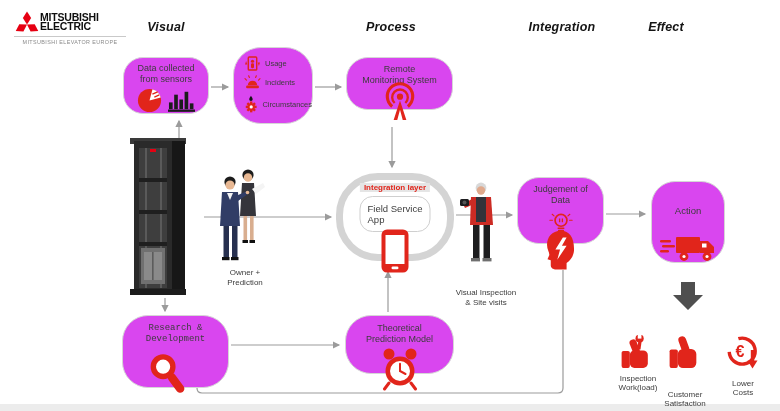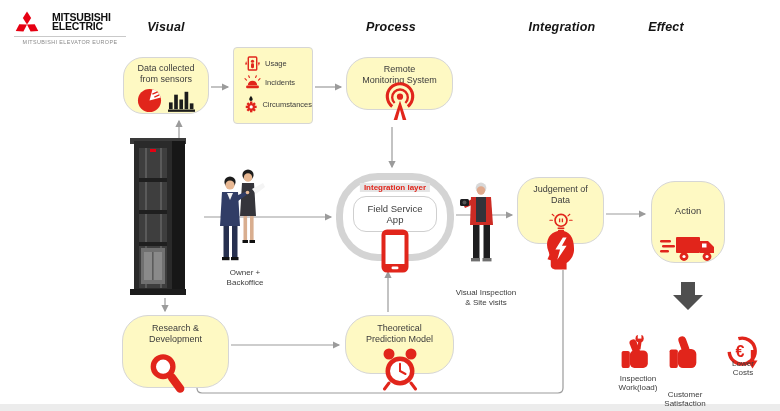--- a/index.html
+++ b/index.html
@@ -5,53 +5,53 @@
   html,body{margin:0;padding:0;background:#fff;}
   .canvas{position:relative;width:780px;height:411px;background:#ffffff;overflow:hidden;
           font-family:"Liberation Sans",sans-serif;color:#3c3c3c;}
   .pre{white-space:pre-line;}
   
   .hdr{position:absolute;top:20px;transform:translateX(-50%);font-weight:bold;font-style:italic;
        font-size:12.5px;color:#141414;letter-spacing:.2px;}
   .hdr.source{left:166px;} .hdr.process{left:391px;} .hdr.integration{left:562px;} .hdr.effect{left:666px;}
   
   .logo{position:absolute;left:14px;top:10px;width:112px;}
-  .logo-top{display:flex;align-items:center;gap:12px;}
+  .logo-top{display:flex;align-items:center;gap:0;}
   .logo-name{font-weight:bold;font-size:10.5px;line-height:9.5px;color:#0f0f0f;letter-spacing:-.2px;}
   .logo-sub{margin-top:2px;border-top:1px solid #c9c9c9;padding-top:2px;font-size:5.4px;color:#8a8a8a;
             letter-spacing:.4px;text-align:center;}
   
-  .node{position:absolute;background:#fef9c3;border:1.2px solid #d6d6d6;box-sizing:border-box;
+  .node{position:absolute;background:#d946ef;border:1.2px solid #d6d6d6;box-sizing:border-box;
         text-align:center;font-size:9px;line-height:10.5px;color:#3c3c3c;}
   .n-data{left:123px;top:57px;width:86px;height:57px;border-radius:20px;padding-top:5px;}
   .n-data .icons{display:flex;justify-content:center;align-items:flex-end;gap:4px;margin-top:2px;}
-  .n-metrics{left:233px;top:47px;width:80px;height:77px;border-radius:4px;display:flex;
+  .n-metrics{left:233px;top:47px;width:80px;height:77px;border-radius:28px;display:flex;
              flex-direction:column;justify-content:space-evenly;padding:4px 0 4px 10px;}
   .m-row{display:flex;align-items:center;gap:4px;font-size:7.5px;line-height:8px;text-align:left;}
   .n-remote{left:346px;top:57px;width:107px;height:53px;border-radius:22px;padding-top:6px;}
   .n-remote .big-icon{position:absolute;left:50%;transform:translateX(-50%);top:23px;}
   .n-judge{left:517px;top:177px;width:87px;height:67px;border-radius:22px;padding-top:6px;}
   .n-judge .bulb{position:absolute;left:50%;transform:translateX(-50%);top:33px;}
   .n-judge .head{position:absolute;left:50%;transform:translateX(-50%);top:51px;}
   .n-action{left:651px;top:181px;width:74px;height:82px;border-radius:24px;display:flex;
             align-items:center;justify-content:center;padding-bottom:22px;font-size:9.5px;}
   .n-action .truck{position:absolute;left:50%;transform:translateX(-50%);top:51px;}
-  .n-research{left:122px;top:315px;width:107px;height:73px;border-radius:26px;padding-top:7px;}
+  .n-research{left:122px;top:315px;width:107px;height:73px;border-radius:26px;padding-top:7px;font-family:Liberation Mono, monospace;}
   .n-research .mag{position:absolute;left:24px;top:36px;}
   .n-theory{left:345px;top:315px;width:109px;height:59px;border-radius:26px;padding-top:7px;}
   .n-theory .clock{position:absolute;left:50%;transform:translateX(-50%);top:29px;}
   
   .ring{position:absolute;left:336px;top:173px;width:118px;height:88px;border:7px solid #d4d4d4;
         border-radius:42px;box-sizing:border-box;background:#fff;}
   .ring-badge{position:absolute;left:50%;transform:translateX(-50%);top:3px;background:#e5e5e5;
               padding:0 4px;font-size:8px;font-weight:bold;color:#e1251b;white-space:nowrap;z-index:3;}
-  .ring-inner{position:absolute;left:50%;transform:translateX(-50%);top:16px;width:84px;height:36px;
+  .ring-inner{position:absolute;left:50%;transform:translateX(-50%);top:16px;width:71px;height:36px;
               border:1px solid #cfcfcf;border-radius:13px;box-sizing:border-box;background:#fff;
               display:flex;align-items:center;justify-content:center;font-size:9.5px;line-height:11px;
-              text-align:center;color:#3c3c3c;}
+              color:#3c3c3c;}
   .ring-phone{position:absolute;left:50%;transform:translateX(-50%);top:49px;z-index:3;}
   
   .fig{position:absolute;}
   .cap{position:absolute;transform:translateX(-50%);text-align:center;font-size:8px;line-height:9.5px;
        color:#3c3c3c;}
   
   .outcome-icon{position:absolute;}
   .outcome-label{position:absolute;transform:translateX(-50%);text-align:center;font-size:8px;
                  line-height:9px;color:#3c3c3c;}
   .overlay{position:absolute;left:0;top:0;z-index:1;}
@@ -219,21 +219,21 @@
       <polygon points="17,27 23,27 20,34" fill="#f4f4f4"></polygon>
       <polygon points="26,30 37,25 38,28 28,35" fill="#313d66"></polygon>
       <circle cx="37.5" cy="26.5" r="1.8" fill="#e8b893"></circle>
       <rect x="13.5" y="60" width="5.5" height="31" fill="#27304f"></rect>
       <rect x="22" y="60" width="5.5" height="31" fill="#27304f"></rect>
       <rect x="12" y="91" width="7.5" height="3.2" fill="#111"></rect>
       <rect x="21" y="91" width="7.5" height="3.2" fill="#111"></rect>
     </svg>
   </div>
   <div class="cap pre above" style="left:245px;top:268px;">Owner +
-Backoffice</div>
+Prediction</div>
 
   <div class="ring above">
     <div class="ring-badge">Integration layer</div>
     <div class="ring-inner pre">Field Service
 App</div>
     <div class="ring-phone">
       <svg width="28" height="44" viewBox="0 0 28 44">
         <rect x="0.5" y="0.5" width="27" height="43" rx="5.5" fill="#e1251b"></rect>
         <rect x="4.5" y="6" width="19" height="29" fill="#ffffff"></rect>
         <rect x="10.5" y="37.5" width="7" height="2.8" rx="1.4" fill="#ffffff"></rect>
@@ -335,21 +335,21 @@
 Satisfaction</div>
 
   <div class="outcome-icon above" style="left:722px;top:335px;">
     <svg width="40" height="37" viewBox="0 0 40 37">
       <path d="M12,26 A13,13 0 1 1 28,26" stroke="#e1251b" stroke-width="3.4" fill="none" transform="rotate(125 20 16)"></path>
       <text x="18" y="22" font-size="16" font-weight="bold" fill="#e1251b" text-anchor="middle" font-family="Liberation Sans, sans-serif">€</text>
       <path d="M30.5,15 L30.5,26" stroke="#e1251b" stroke-width="3.4"></path>
       <polygon points="25.5,25.5 35.5,25.5 30.5,33.5" fill="#e1251b"></polygon>
     </svg>
   </div>
-  <div class="outcome-label above" style="left:743px;top:359px;">Lower Costs</div>
+  <div class="outcome-label above" style="left:743px;top:379px;">Lower Costs</div>
 
   <div class="node n-research above" style="overflow:visible;">
     <div class="pre">Research &amp;
 Development</div>
     <div class="mag">
       <svg width="42" height="45" viewBox="0 0 42 46">
         <circle cx="16" cy="15" r="10" fill="#ffffff" stroke="#e1251b" stroke-width="5.5"></circle>
         <path d="M25,26 L33.5,37.5" stroke="#e1251b" stroke-width="8.5" stroke-linecap="round"></path>
       </svg>
     </div>

